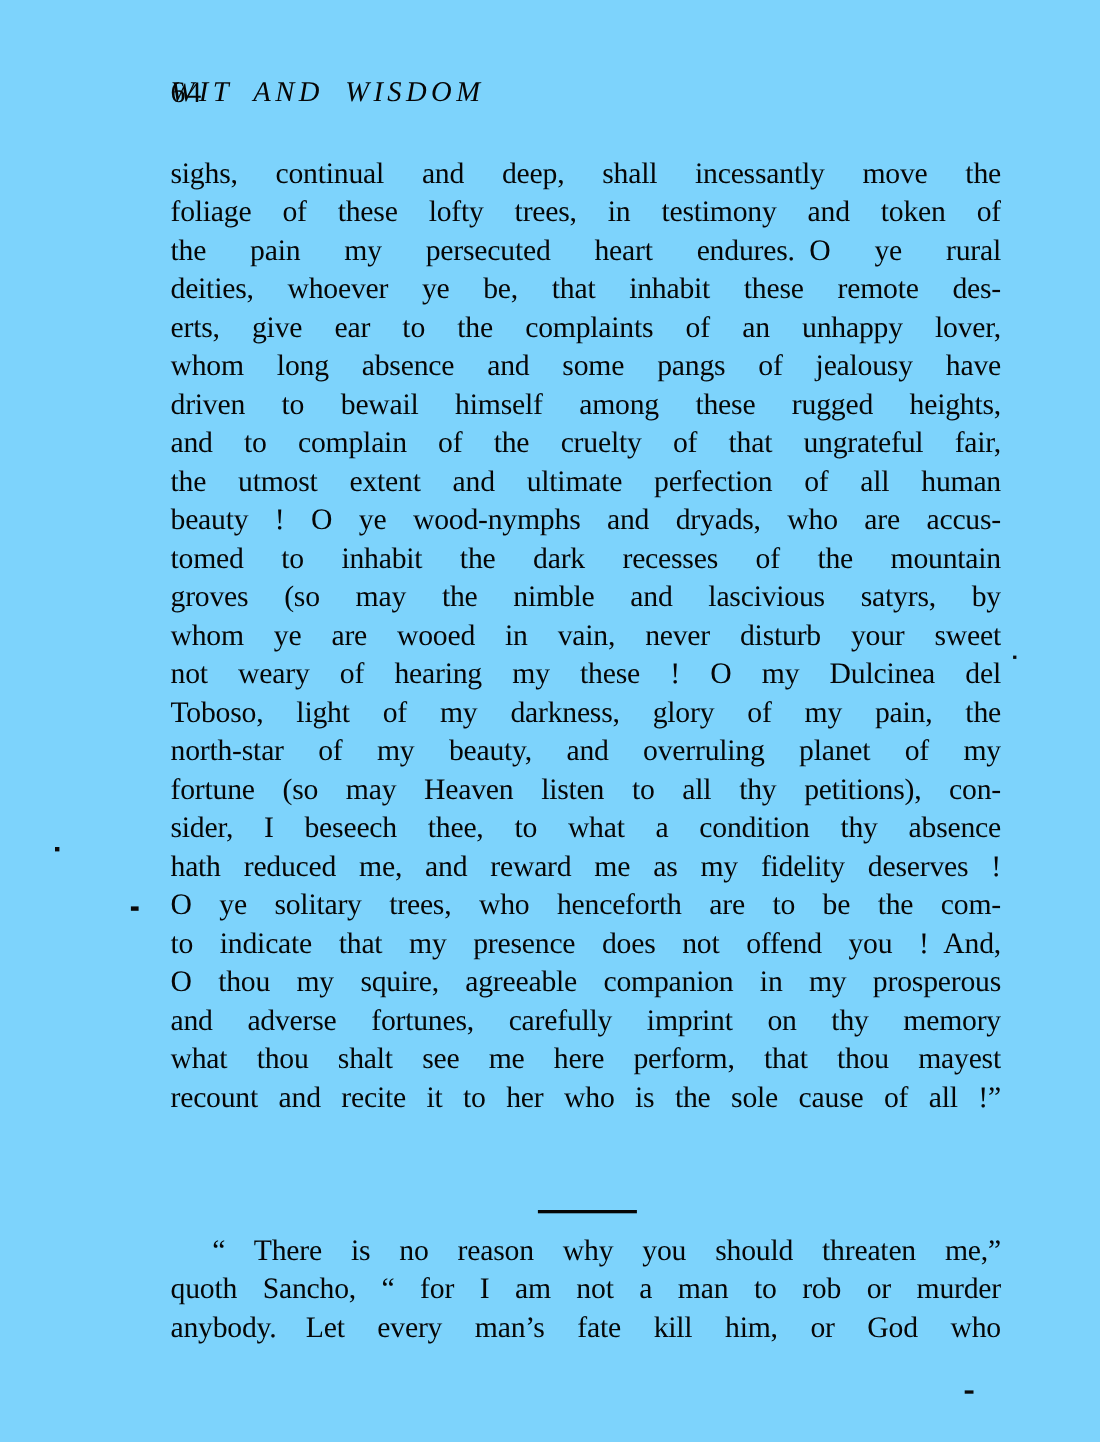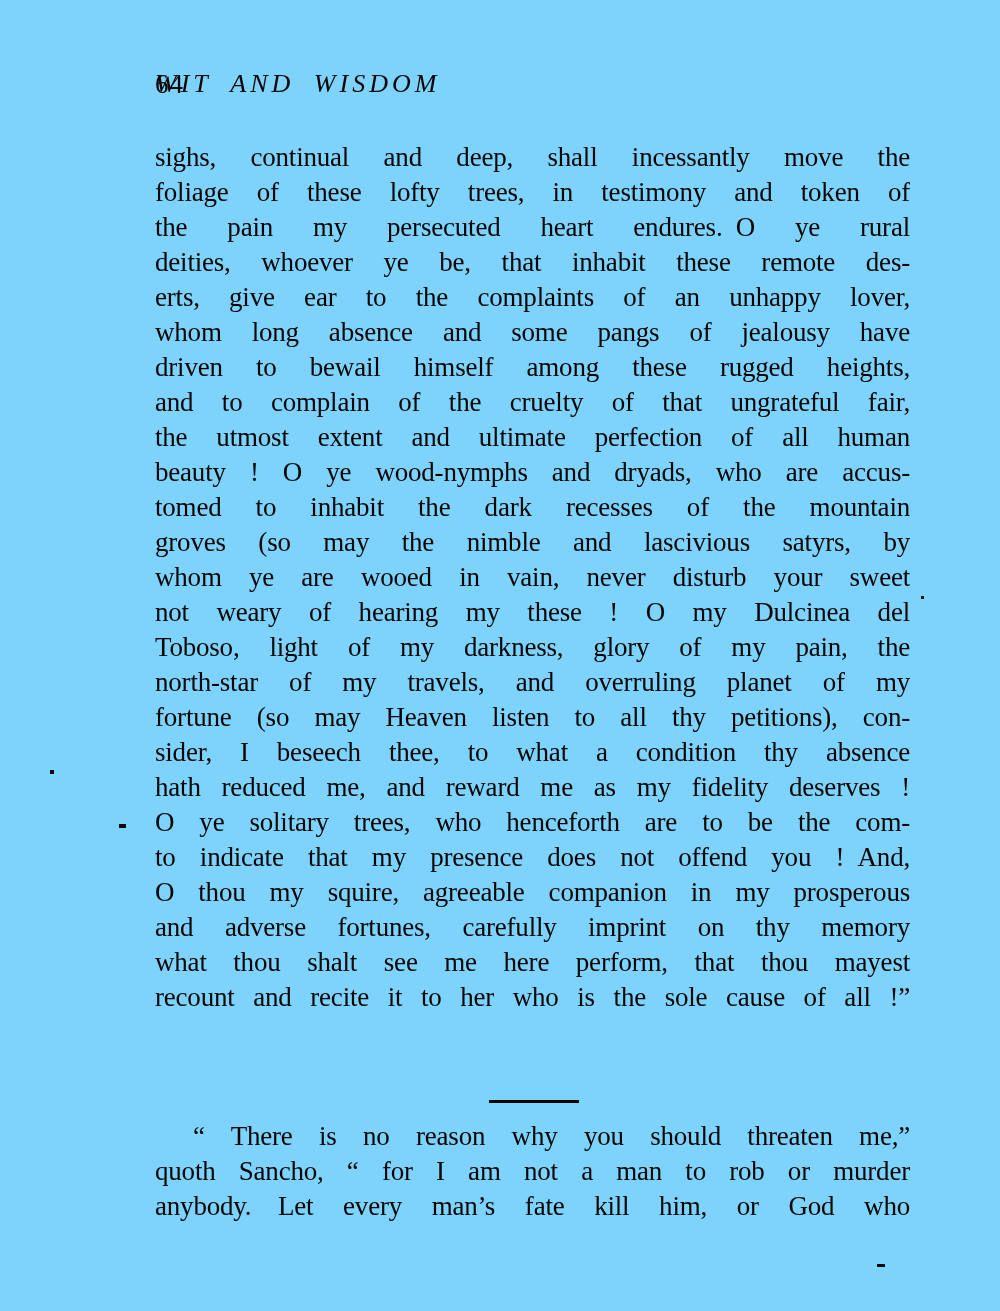--- a/index.html
+++ b/index.html
@@ -100,21 +100,21 @@
     <div class="tl">whom long absence and some pangs of jealousy have</div>
     <div class="tl">driven to bewail himself among these rugged heights,</div>
     <div class="tl">and to complain of the cruelty of that ungrateful fair,</div>
     <div class="tl">the utmost extent and ultimate perfection of all human</div>
     <div class="tl">beauty ! O ye wood-nymphs and dryads, who are accus-</div>
     <div class="tl">tomed to inhabit the dark recesses of the mountain</div>
     <div class="tl">groves (so may the nimble and lascivious satyrs, by</div>
     <div class="tl">whom ye are wooed in vain, never disturb your sweet</div>
     <div class="tl">not weary of hearing my these ! O my Dulcinea del</div>
     <div class="tl">Toboso, light of my darkness, glory of my pain, the</div>
-    <div class="tl">north-star of my travels, and overruling planet of my</div>
+    <div class="tl">north-star of my beauty, and overruling planet of my</div>
     <div class="tl">fortune (so may Heaven listen to all thy petitions), con-</div>
     <div class="tl">sider, I beseech thee, to what a condition thy absence</div>
     <div class="tl">hath reduced me, and reward me as my fidelity deserves !</div>
     <div class="tl">O ye solitary trees, who henceforth are to be the com-</div>
     <div class="tl">to indicate that my presence does not offend you ! And,</div>
     <div class="tl">O thou my squire, agreeable companion in my prosperous</div>
     <div class="tl">and adverse fortunes, carefully imprint on thy memory</div>
     <div class="tl">what thou shalt see me here perform, that thou mayest</div>
     <div class="tl">recount and recite it to her who is the sole cause of all !”</div>
   </div>

